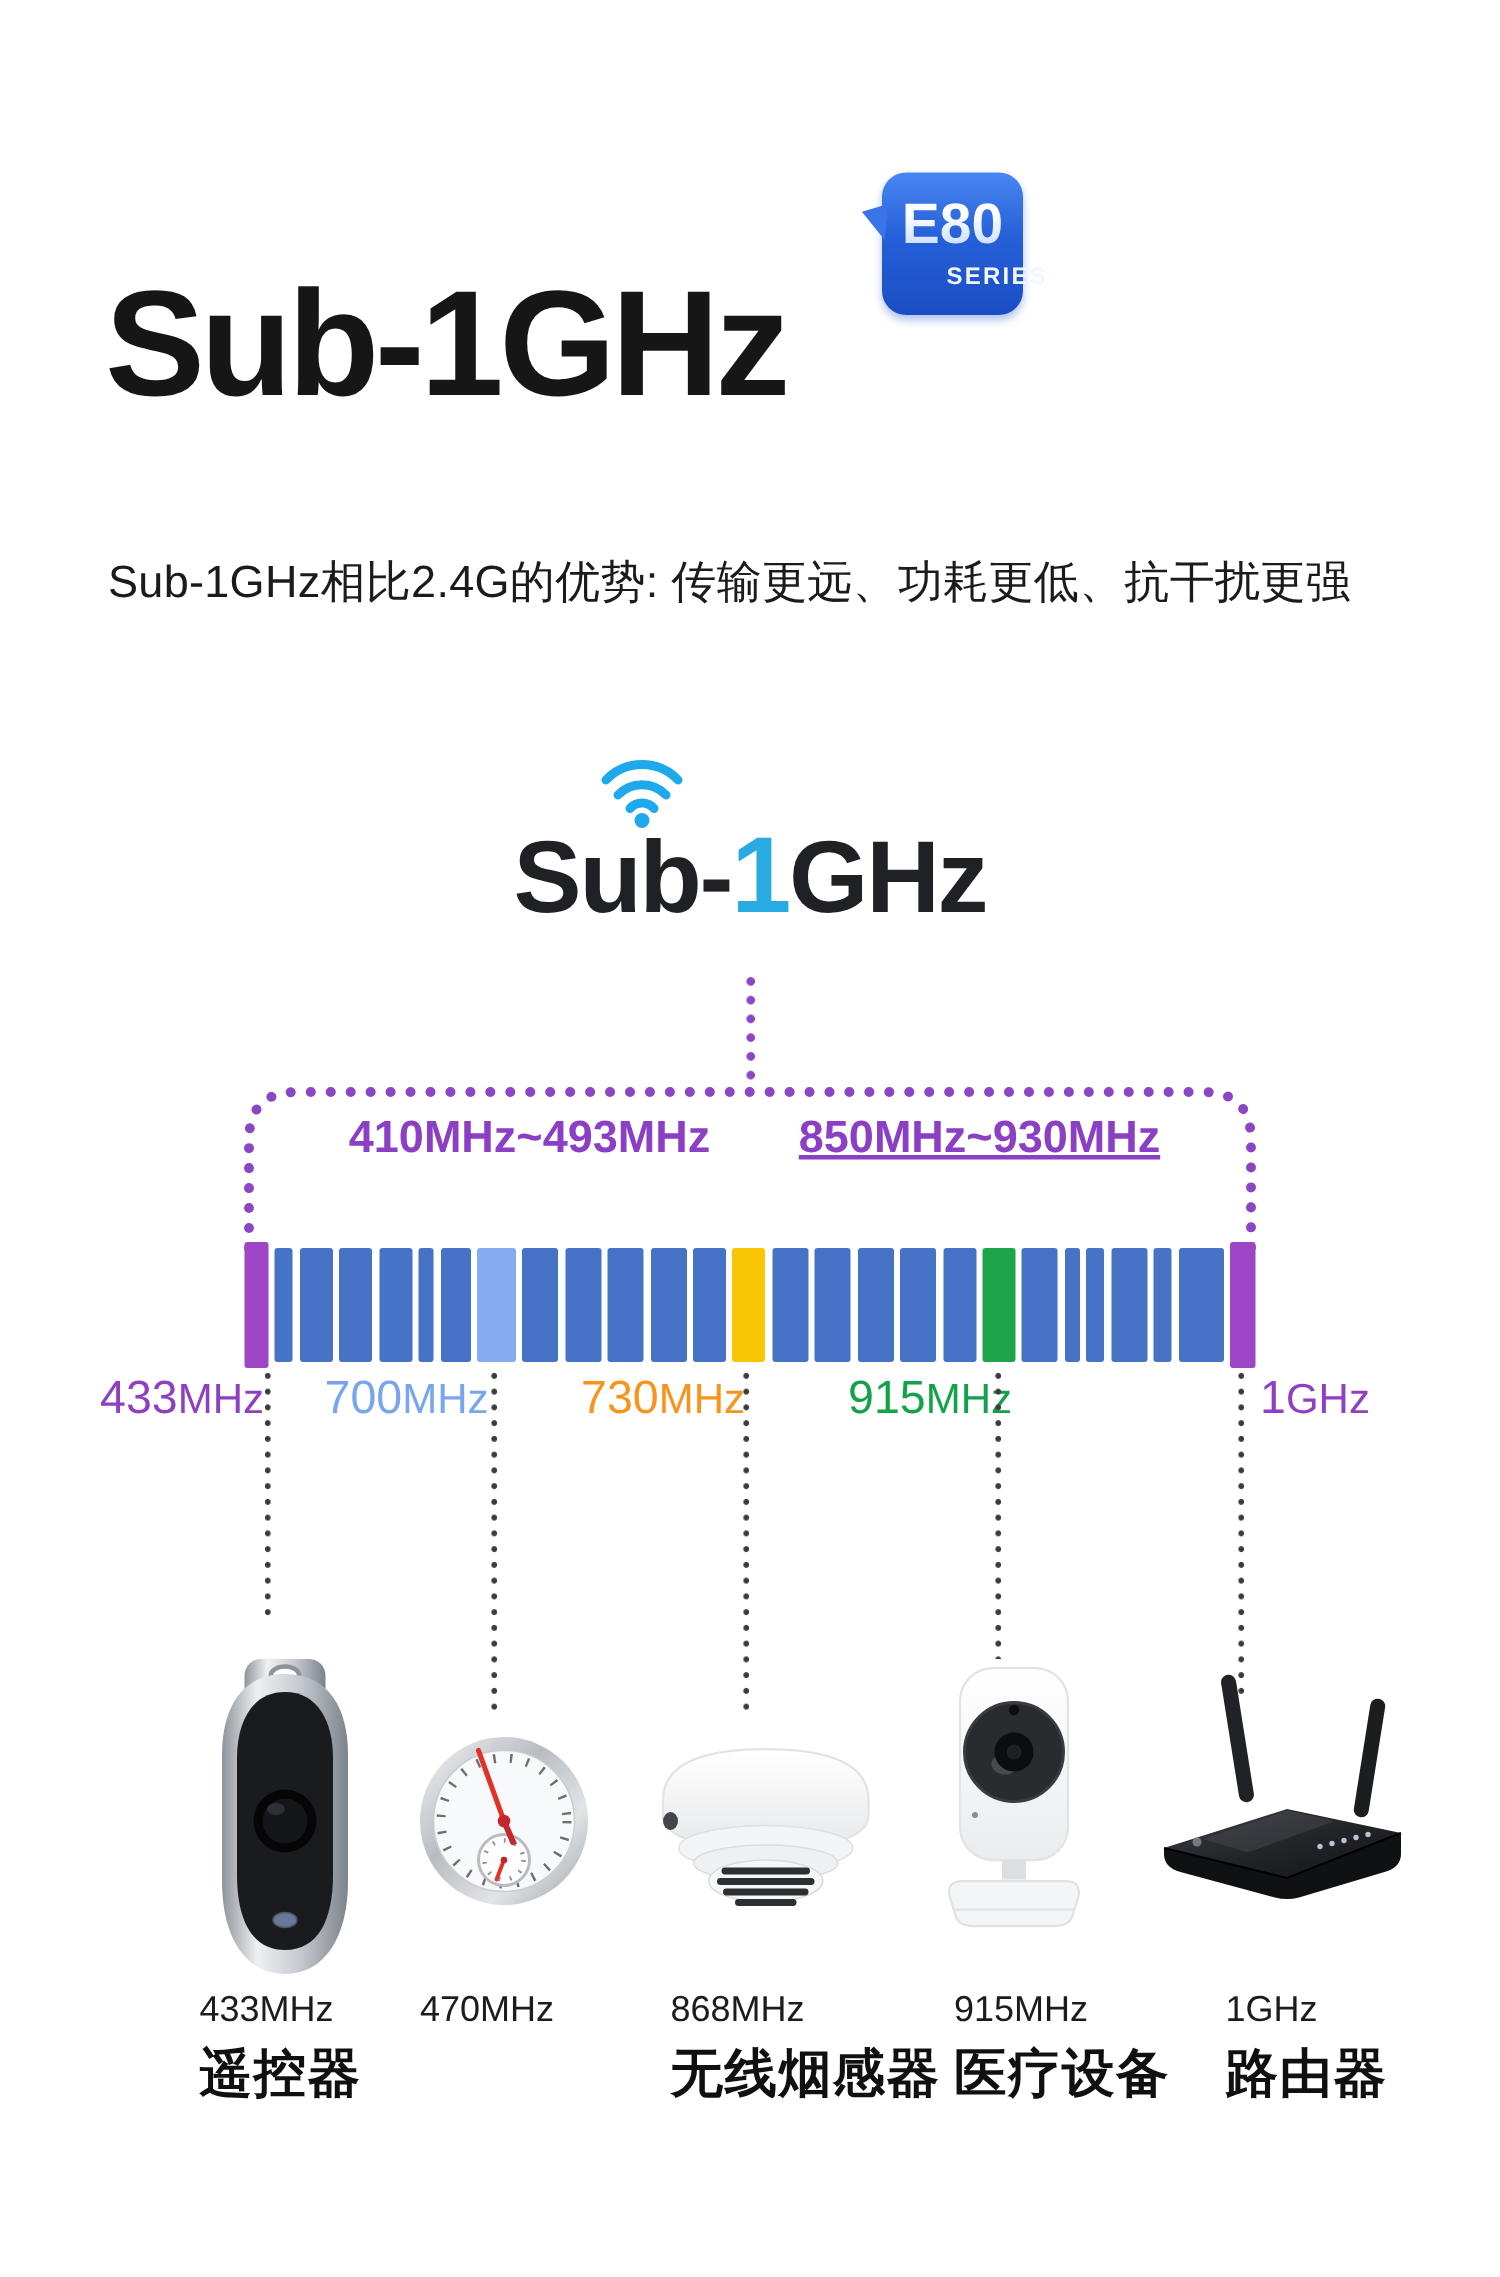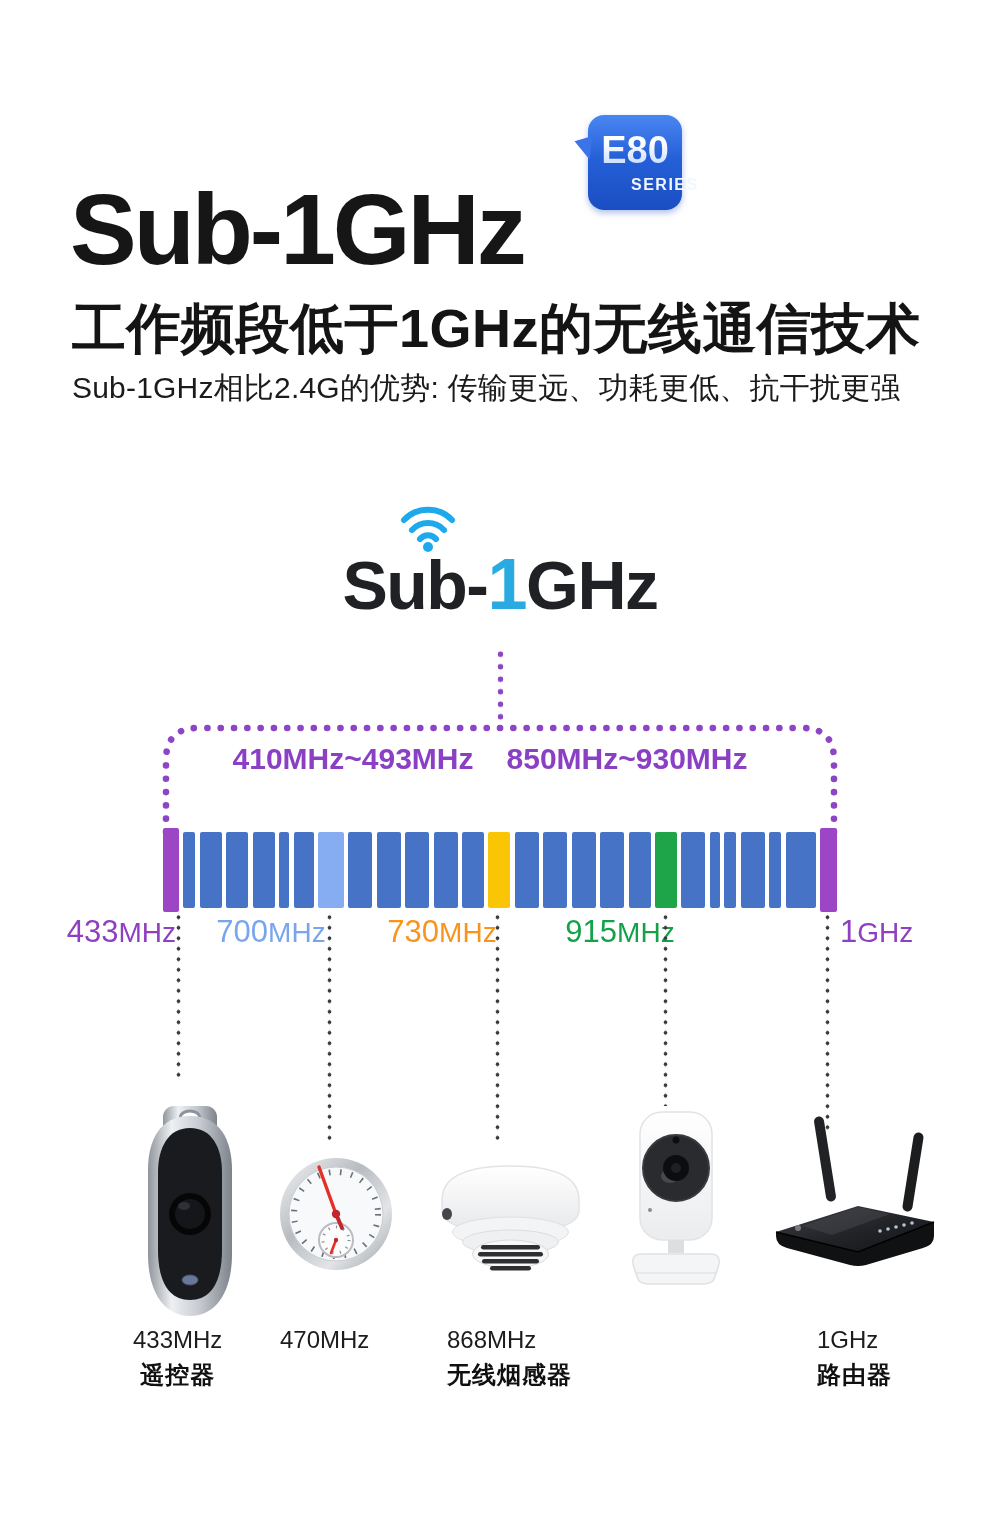--- a/index.html
+++ b/index.html
@@ -34,55 +34,54 @@
   .brand-sub{left:0;top:604px;width:1000px;text-align:center;font-size:30px;font-weight:400;
     color:#9aa0a4;letter-spacing:0.5px;}
 
   
   .stem{left:497px;top:648px;width:7px;height:78px;
     background-image:radial-gradient(circle,#8b46c6 2.6px,rgba(139,70,198,0) 3.1px);
     background-size:7px 12.5px;background-repeat:repeat-y;background-position:center top;}
 
   .range-label{top:742px;width:270px;text-align:center;font-size:30px;font-weight:600;color:#8b3fc4;}
   .range-left{left:218px;}
-  .range-right{left:492px;}
+  .range-right{left:518px;text-decoration:underline;}
 
   
   .spectrum{left:163px;top:832px;width:674px;height:76px;display:flex;
     justify-content:space-between;align-items:center;}
   .spectrum .seg{height:76px;border-radius:2px;flex:0 0 auto;}
   .spectrum .seg.tall{height:84px;}
 
   
   .marker-text{top:914px;font-size:31px;font-weight:500;white-space:nowrap;}
   .marker-text .unit{font-size:28px;}
   .vline{width:5px;
     background-image:radial-gradient(circle,#3b3b3b 1.7px,rgba(59,59,59,0) 2.2px);
     background-size:5px 10.5px;background-repeat:repeat-y;background-position:center top;}
 
   
   .plabel{top:1326px;text-align:left;}
   .pfreq{font-size:24px;font-weight:500;color:#1c1c1c;}
-  .pname{margin-top:5px;font-size:24px;font-weight:700;color:#101010;letter-spacing:1px;text-align:center;}
+  .pname{margin-top:5px;font-size:35px;font-weight:700;color:#101010;letter-spacing:1px;text-align:center;}
   figure{margin:0;}
 </style>
 </head>
 <body>
 
 <div class="canvas">
 
   <h1 class="abs page-title">Sub-1GHz</h1>
 
   <div class="abs series-badge">
     <div class="badge-tail"></div>
     <div class="badge-line1">E80</div>
     <div class="badge-line2">SERIES</div>
   </div>
 
-  <h2 class="abs heading-cn">工作频段低于1GHz的无线通信技术</h2>
   <p class="abs subtitle">Sub-1GHz相比2.4G的优势: 传输更远、功耗更低、抗干扰更强</p>
 
   <svg class="abs wifi" width="56" height="48" viewBox="0 0 56 48">
     <path d="M4 16 A33 33 0 0 1 52 16" stroke="#1da9ec" stroke-width="6" fill="none" stroke-linecap="round"></path>
     <path d="M12 26 A22 22 0 0 1 44 26" stroke="#1da9ec" stroke-width="6" fill="none" stroke-linecap="round"></path>
     <path d="M20 35 A10.5 10.5 0 0 1 36 35" stroke="#1da9ec" stroke-width="6" fill="none" stroke-linecap="round"></path>
     <circle cx="28" cy="43" r="5" fill="#1da9ec"></circle>
   </svg>
 
   <div class="abs brand">
@@ -264,18 +263,22 @@
     <div class="pfreq">433MHz</div>
     <div class="pname">遥控器</div>
   </div>
   <div class="abs plabel" style="left:280px;">
     <div class="pfreq">470MHz</div>
   </div>
   <div class="abs plabel" style="left:447px;">
     <div class="pfreq">868MHz</div>
     <div class="pname">无线烟感器</div>
   </div>
+  <div class="abs plabel" style="left:636px;">
+    <div class="pfreq">915MHz</div>
+    <div class="pname">医疗设备</div>
+  </div>
   <div class="abs plabel" style="left:817px;">
     <div class="pfreq">1GHz</div>
     <div class="pname">路由器</div>
   </div>
 
 </div>
 
 </body></html>

